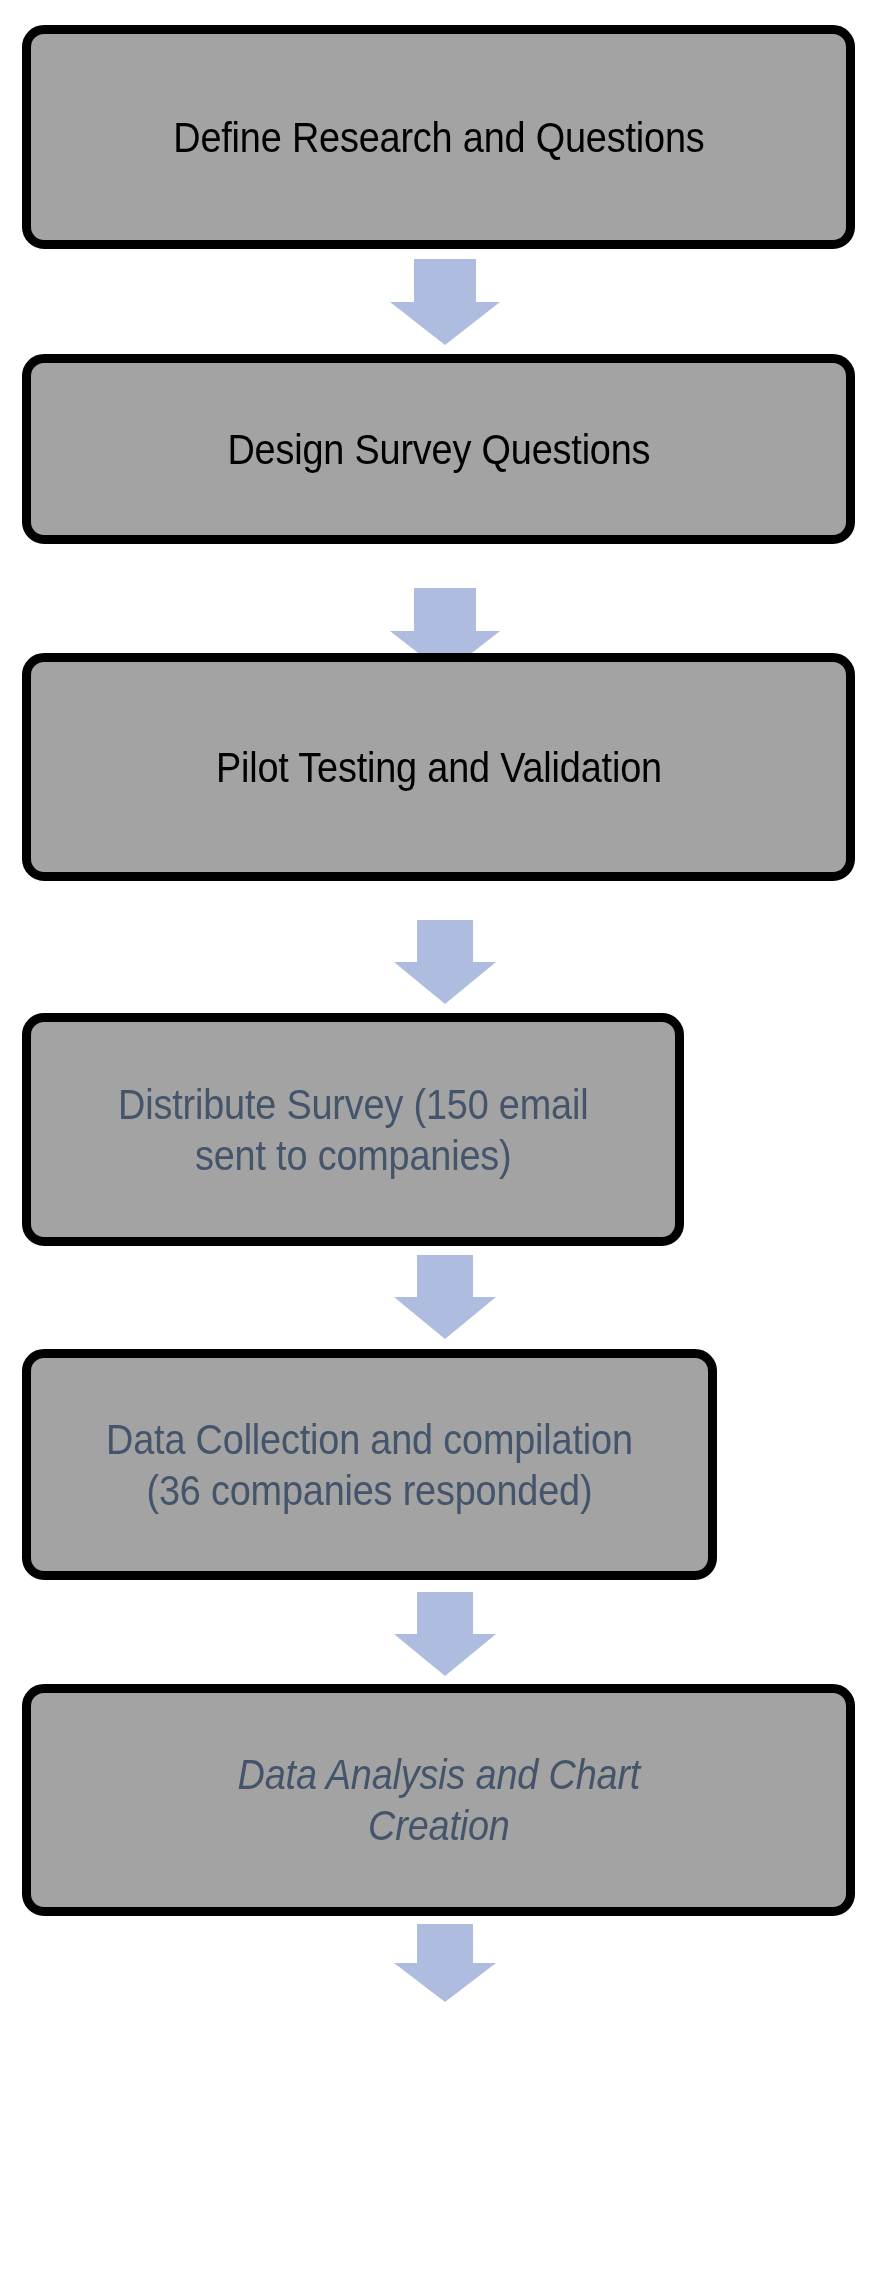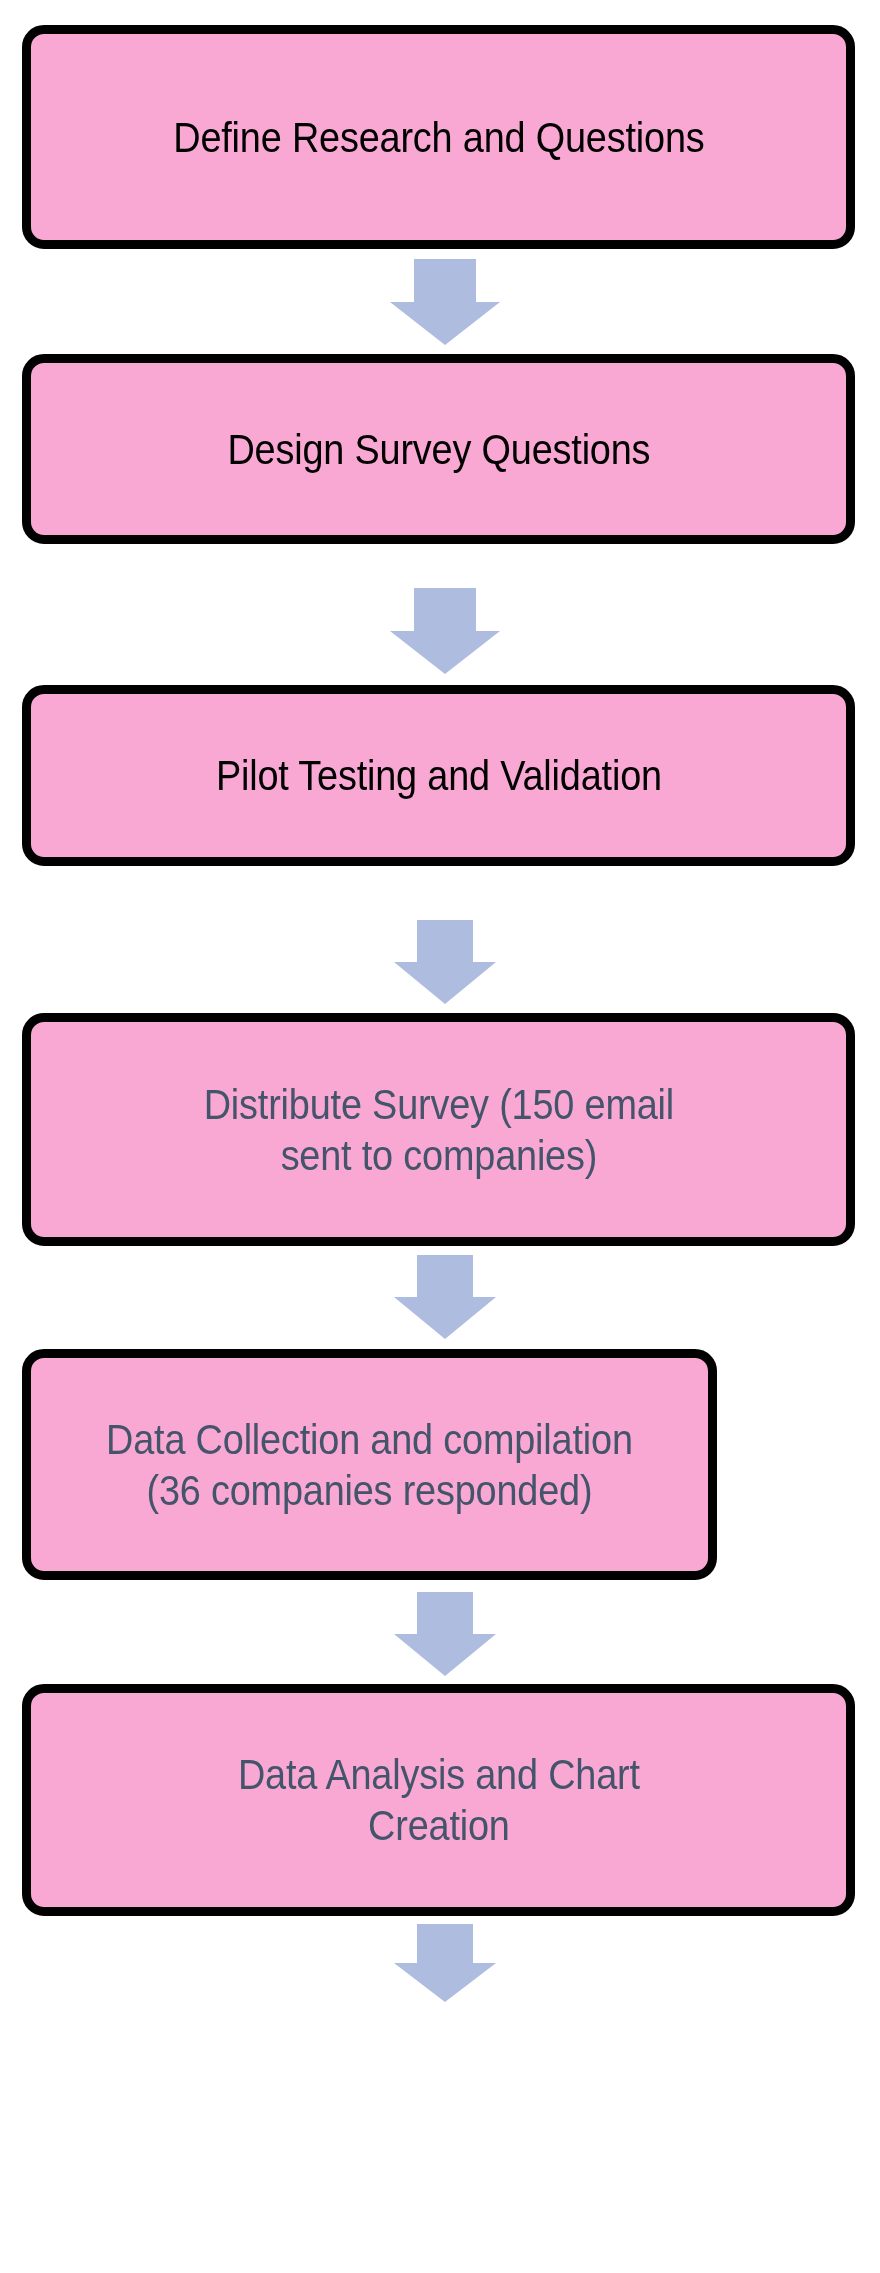--- a/index.html
+++ b/index.html
@@ -19,21 +19,21 @@
     position: absolute;
     left: 0;
     top: 0;
     width: 880px;
     height: 2273px;
   }
 
   .node {
     position: absolute;
     box-sizing: border-box;
-    background: #f9a8d4;
+    background: #a3a3a3;
     border: 9px solid #000000;
     border-radius: 22px;
     display: flex;
     align-items: center;
     justify-content: center;
     text-align: center;
   }
 
   .node-label {
     display: block;
@@ -73,31 +73,31 @@
   <div class="node dark" style="left:22px; top:354px; width:833px; height:190px;">
     <span class="node-label">Design Survey Questions</span>
   </div>
 
   <div class="arrow" style="left:390px; top:588px; width:110px; height:86px;">
     <svg width="110" height="86" viewBox="0 0 110 86" aria-hidden="true">
       <polygon points="24,0 86,0 86,43 110,43 55,86 0,43 24,43" fill="#AEBCDF"></polygon>
     </svg>
   </div>
 
-  <div class="node dark" style="left:22px; top:685px; width:833px; height:181px;">
+  <div class="node dark" style="left:22px; top:653px; width:833px; height:228px;">
     <span class="node-label">Pilot Testing and Validation</span>
   </div>
 
   <div class="arrow" style="left:394px; top:920px; width:102px; height:84px;">
     <svg width="102" height="84" viewBox="0 0 102 84" aria-hidden="true">
       <polygon points="23,0 79,0 79,42 102,42 51,84 0,42 23,42" fill="#AEBCDF"></polygon>
     </svg>
   </div>
 
-  <div class="node blue" style="left:22px; top:1013px; width:833px; height:233px;">
+  <div class="node blue" style="left:22px; top:1013px; width:662px; height:233px;">
     <span class="node-label">Distribute Survey (150 email
 sent to companies)</span>
   </div>
 
   <div class="arrow" style="left:394px; top:1255px; width:102px; height:84px;">
     <svg width="102" height="84" viewBox="0 0 102 84" aria-hidden="true">
       <polygon points="23,0 79,0 79,42 102,42 51,84 0,42 23,42" fill="#AEBCDF"></polygon>
     </svg>
   </div>
 
@@ -105,21 +105,21 @@
     <span class="node-label">Data Collection and compilation
 (36 companies responded)</span>
   </div>
 
   <div class="arrow" style="left:394px; top:1592px; width:102px; height:84px;">
     <svg width="102" height="84" viewBox="0 0 102 84" aria-hidden="true">
       <polygon points="23,0 79,0 79,42 102,42 51,84 0,42 23,42" fill="#AEBCDF"></polygon>
     </svg>
   </div>
 
-  <div class="node blue" style="left:22px; top:1684px; width:833px; height:232px;">
+  <div class="node blue" style="left:22px; top:1684px; width:833px; height:232px;font-style:italic;">
     <span class="node-label">Data Analysis and Chart
 Creation</span>
   </div>
 
   <div class="arrow" style="left:394px; top:1924px; width:102px; height:78px;">
     <svg width="102" height="78" viewBox="0 0 102 78" aria-hidden="true">
       <polygon points="23,0 79,0 79,39 102,39 51,78 0,39 23,39" fill="#AEBCDF"></polygon>
     </svg>
   </div>
 

